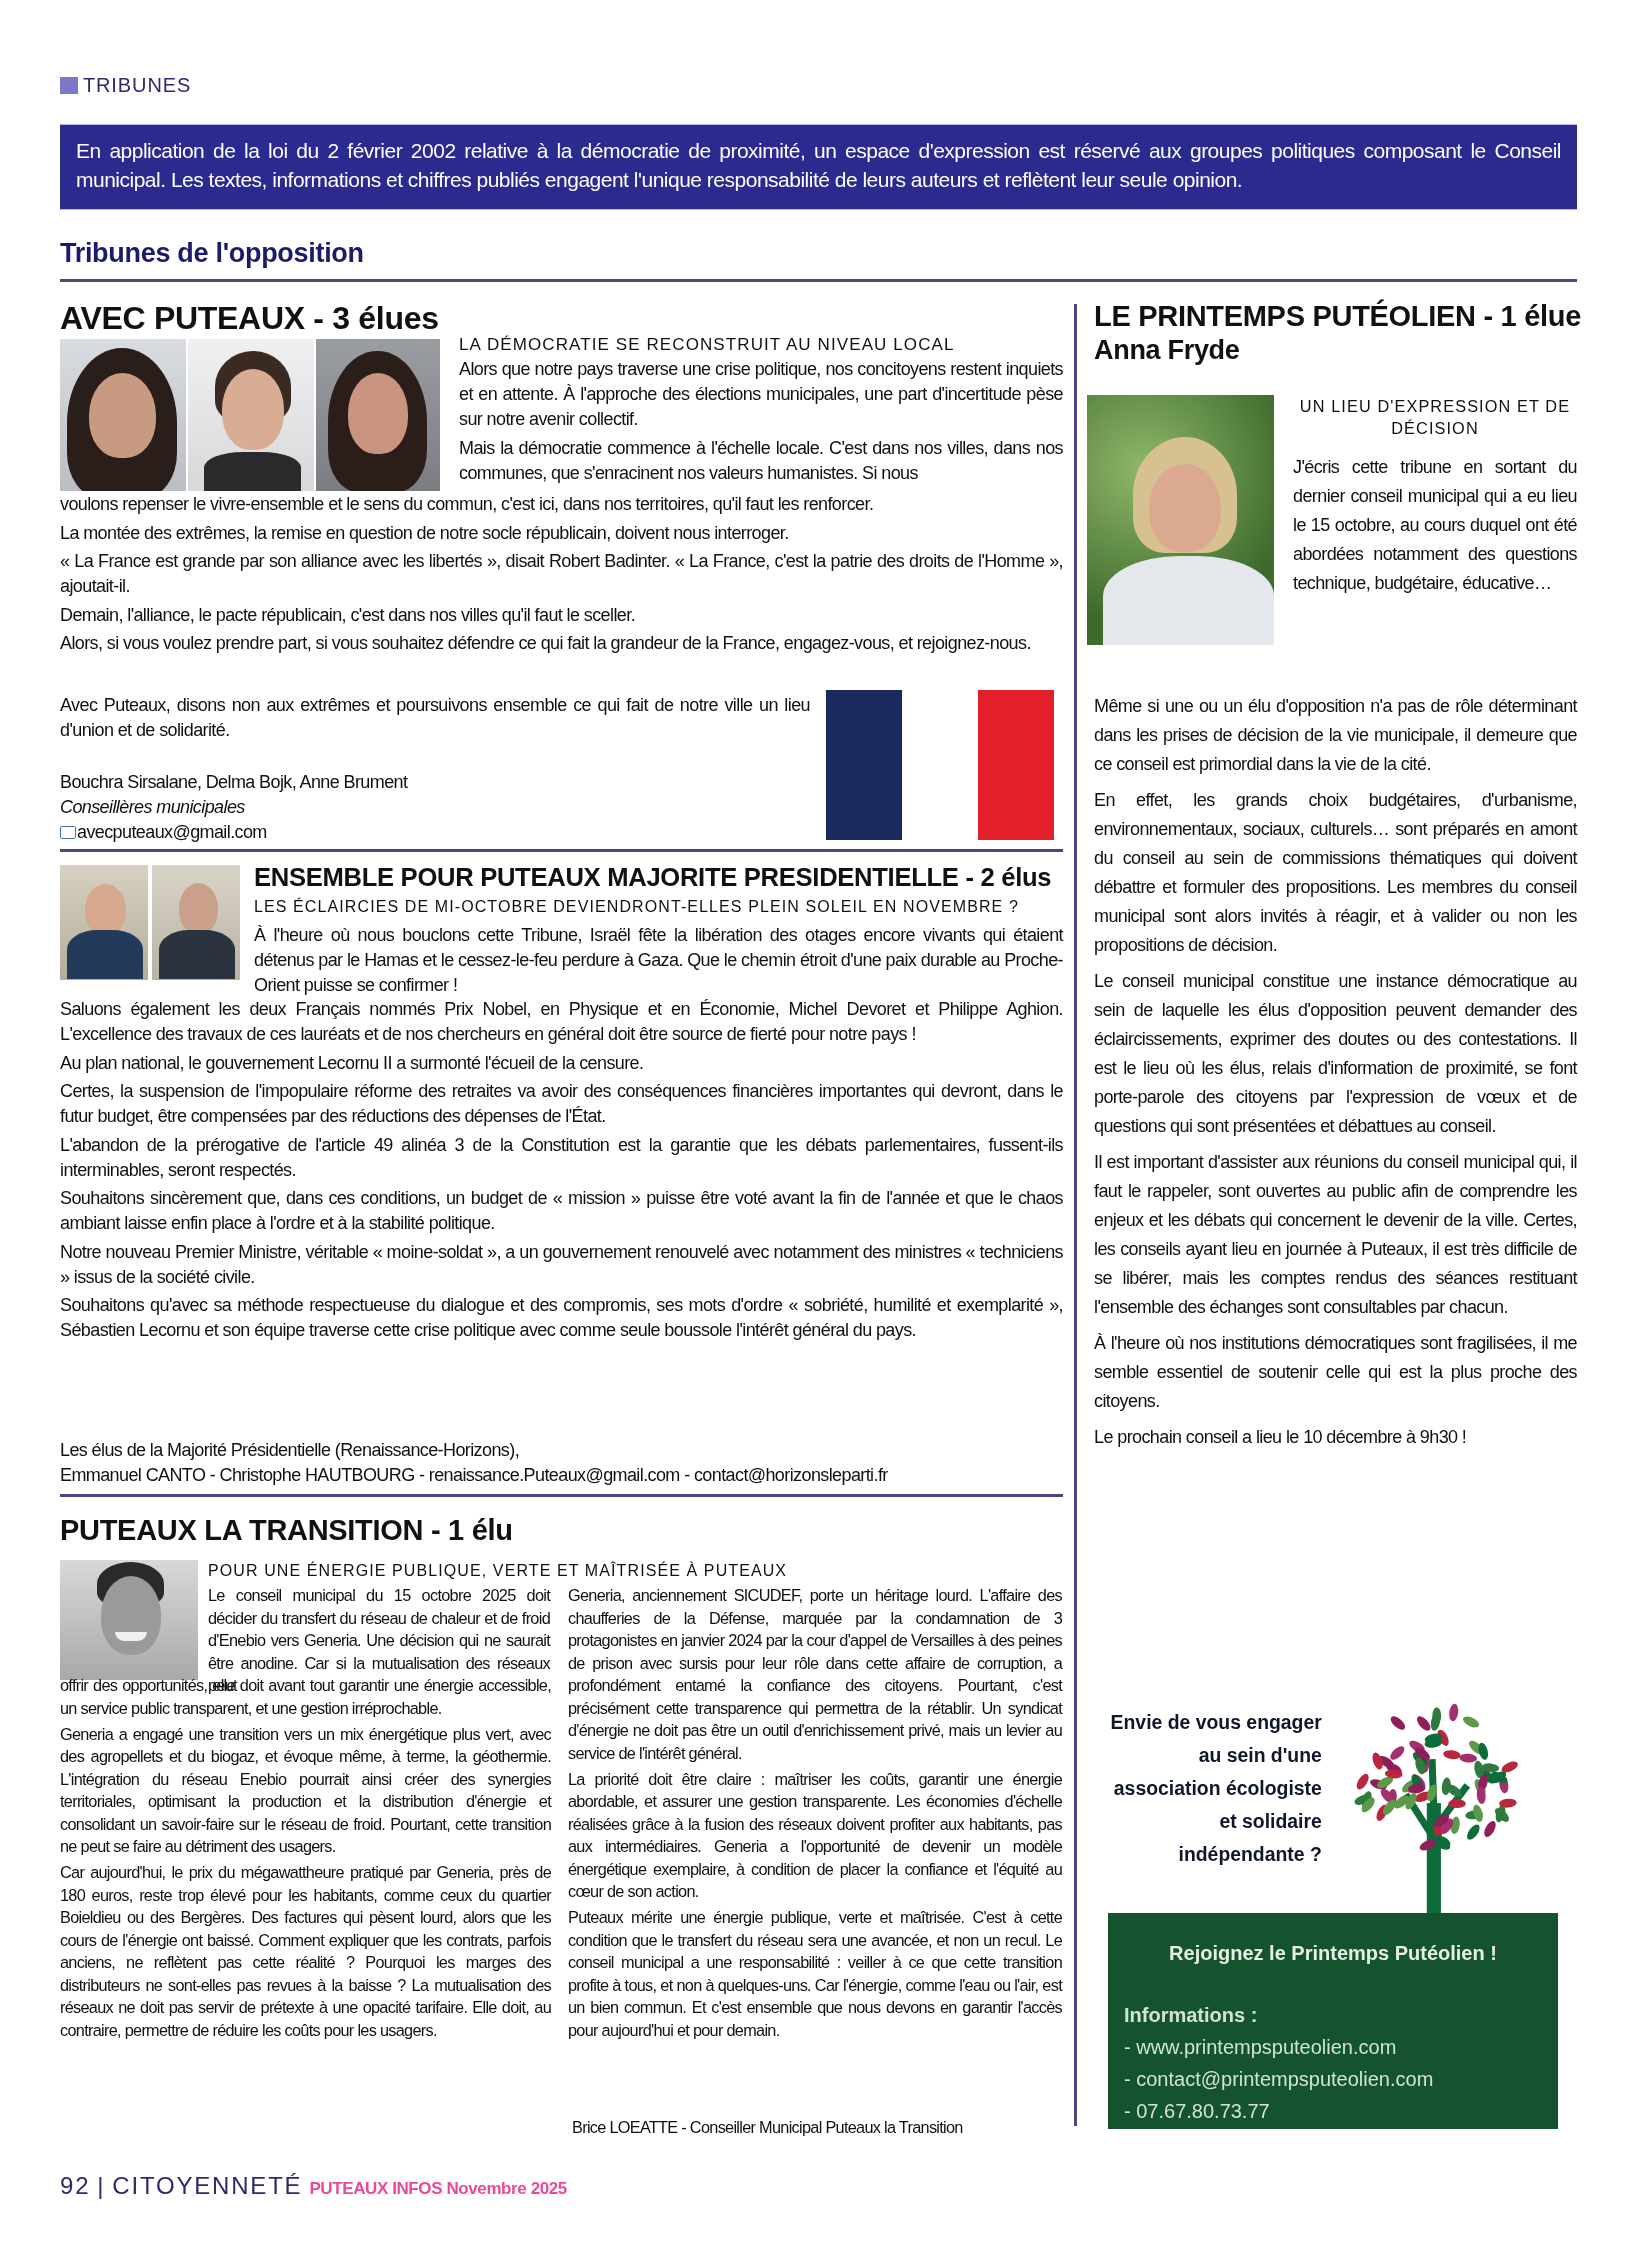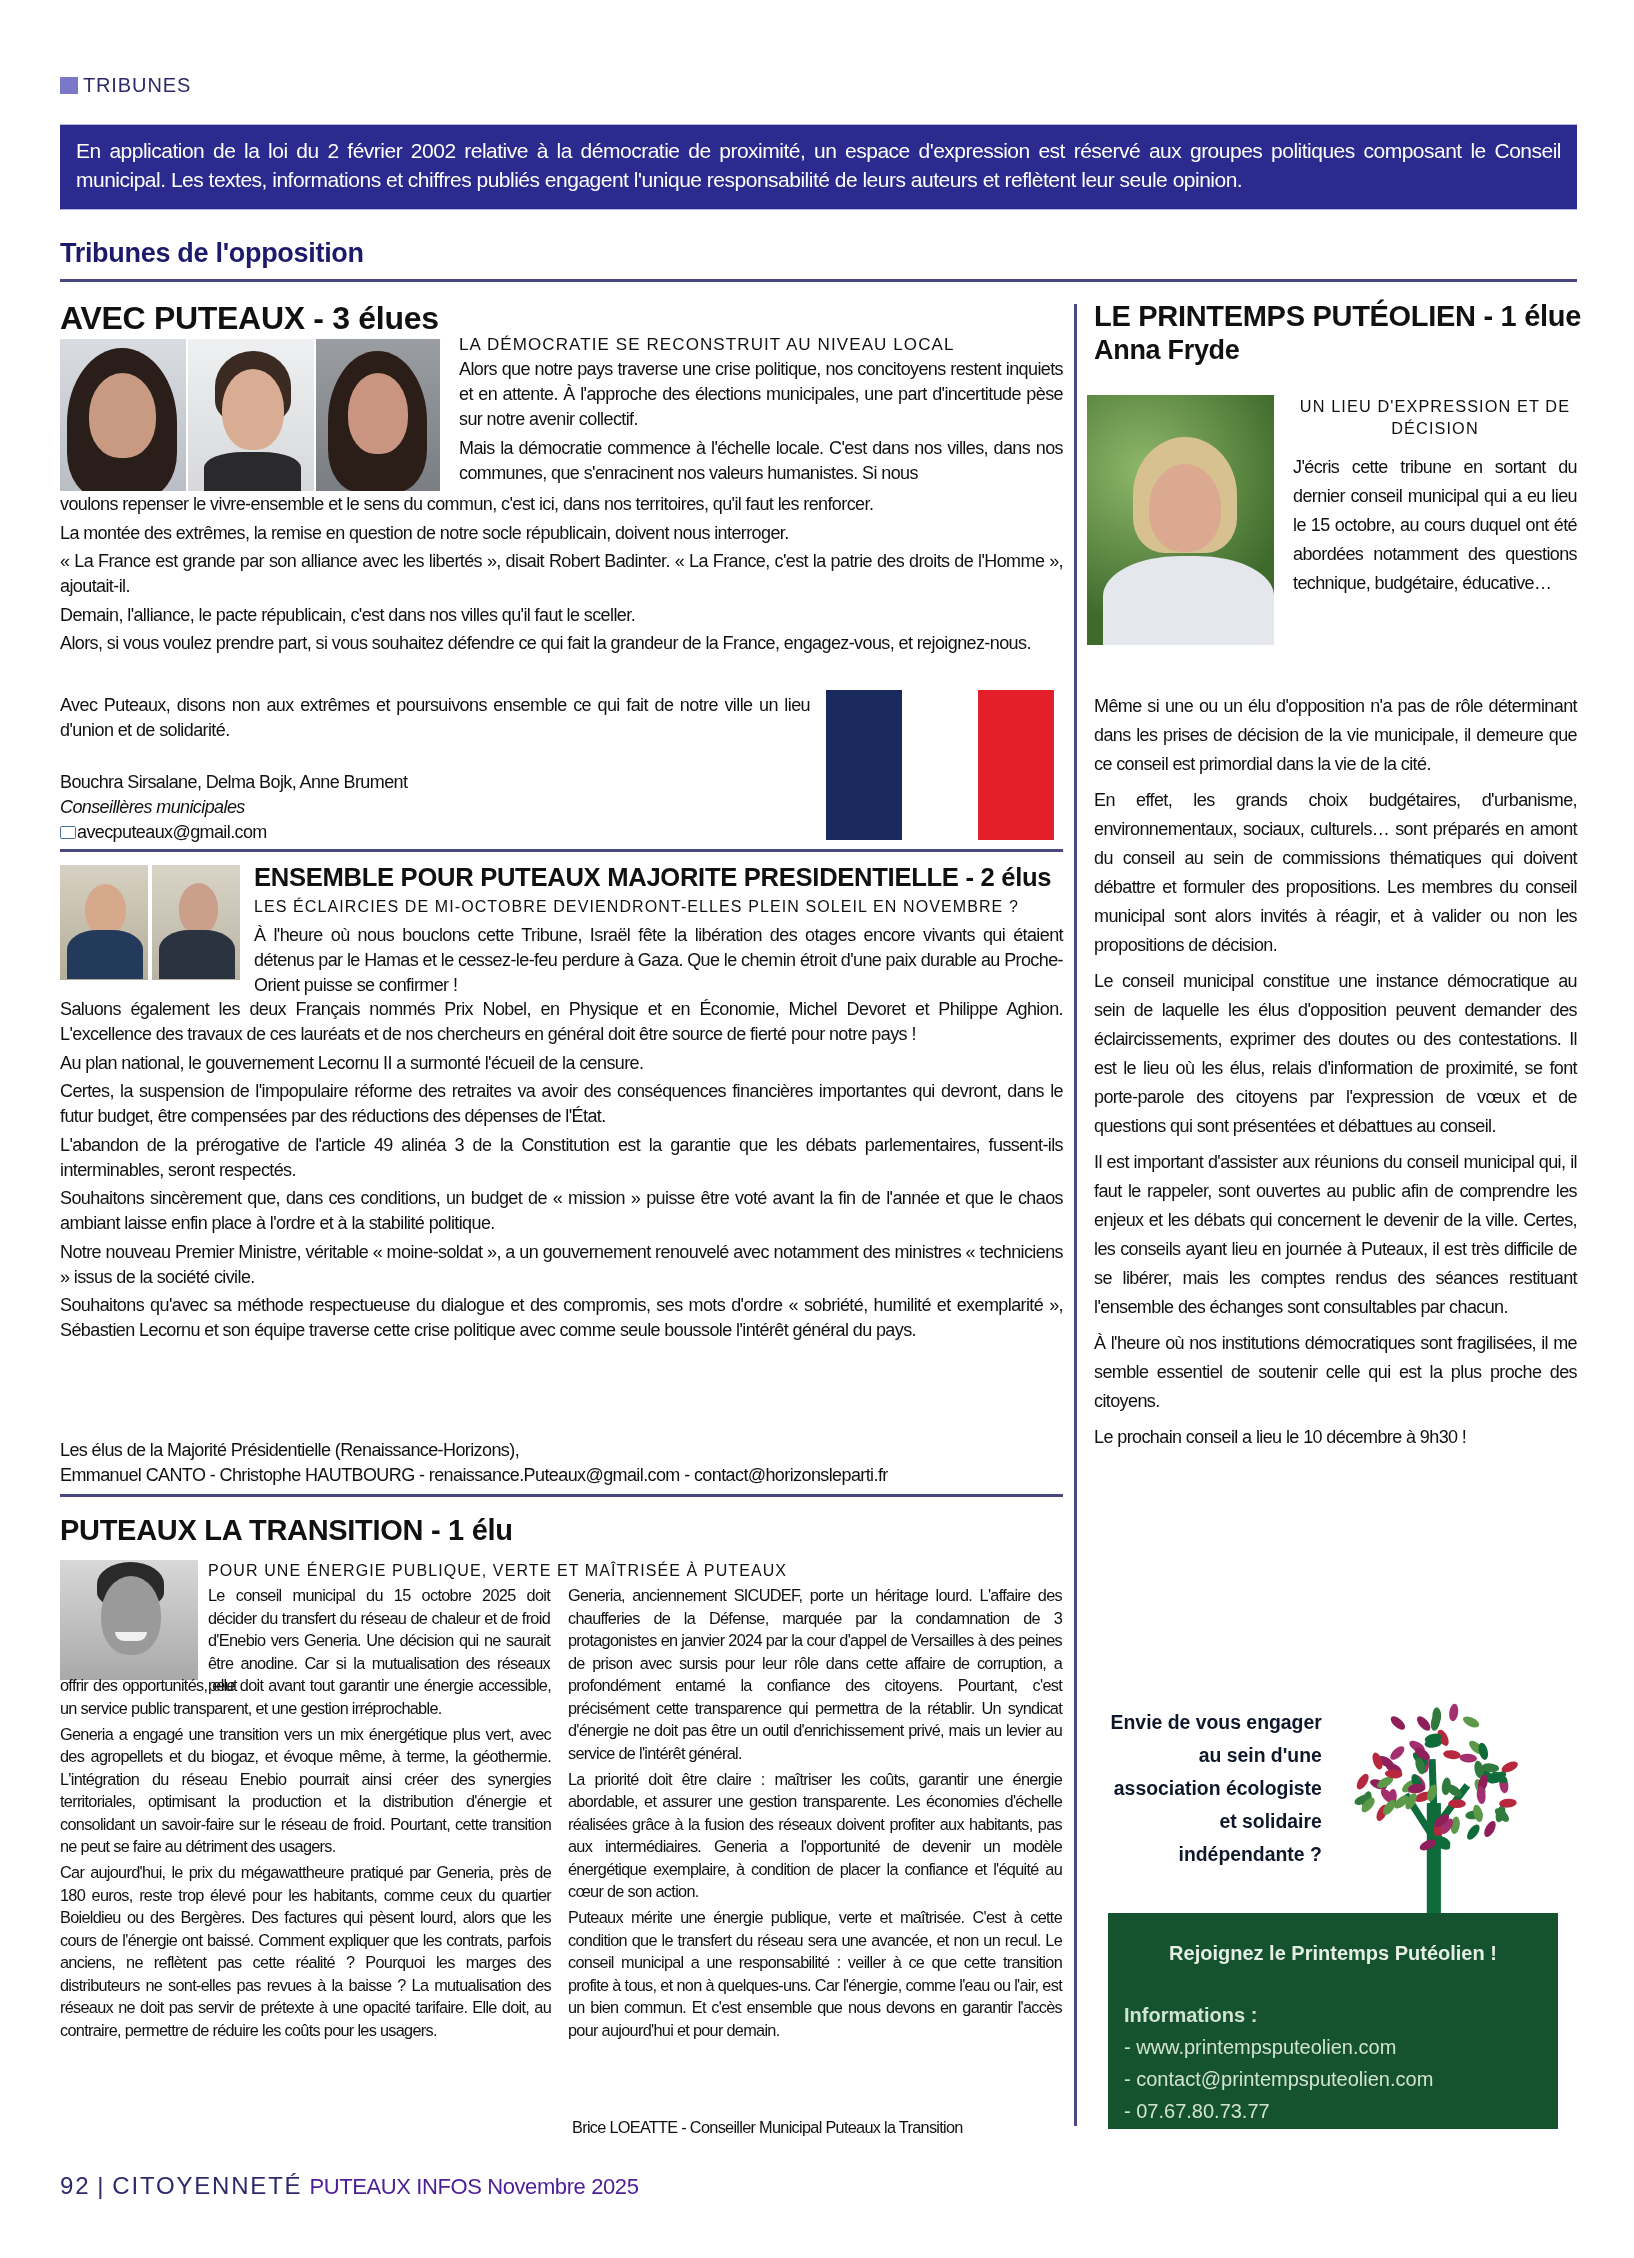--- a/index.html
+++ b/index.html
@@ -39,21 +39,21 @@
   
   .ad { left: 1101px; top: 1681px; width: 476px; height: 454px; background: #fff; }
   .ad-q { position: absolute; left: 8.8px; top: 25px; width: 212px; text-align: right; font-family: "Liberation Sans", sans-serif; font-weight: bold; font-size: 19.4px; line-height: 33px; color: #0f172a; }
   .ad-green { position: absolute; left: 7px; top: 232px; width: 450px; height: 216px; background: #14532d; }
   .ad-join { position: absolute; left: 0; top: 29px; width: 100%; text-align: center; font-family: "Liberation Sans", sans-serif; font-weight: bold; font-size: 20px; color: #e6efe6; }
   .ad-info { position: absolute; left: 16px; top: 86px; font-family: "Liberation Sans", sans-serif; font-size: 20px; line-height: 32px; color: #d2e3d2; }
   .ad-info .lbl { font-weight: bold; }
 
   .footer { left: 60px; top: 2172px; display: flex; align-items: baseline; gap: 7px; }
   .footer .pg { font-family: "Liberation Sans", sans-serif; font-size: 24px; color: #2c2a6b; letter-spacing: 1.8px; }
-  .footer .mag { font-family: "Liberation Sans", sans-serif; font-size: 22px; color: #4c1d95; font-weight: normal; letter-spacing: -0.4px; }
+  .footer .mag { font-family: "Liberation Sans", sans-serif; font-size: 17px; color: #ec4899; font-weight: bold; letter-spacing: -0.4px; }
 </style>
 </head>
 <body>
 
 <div class="abs section-tag">
   <span class="sq"></span>
   <span class="t">TRIBUNES</span>
 </div>
 
 <div class="abs notice">En application de la loi du 2 février 2002 relative à la démocratie de proximité, un espace d'expression est réservé aux groupes politiques composant le Conseil municipal. Les textes, informations et chiffres publiés engagent l'unique responsabilité de leurs auteurs et reflètent leur seule opinion.</div>

